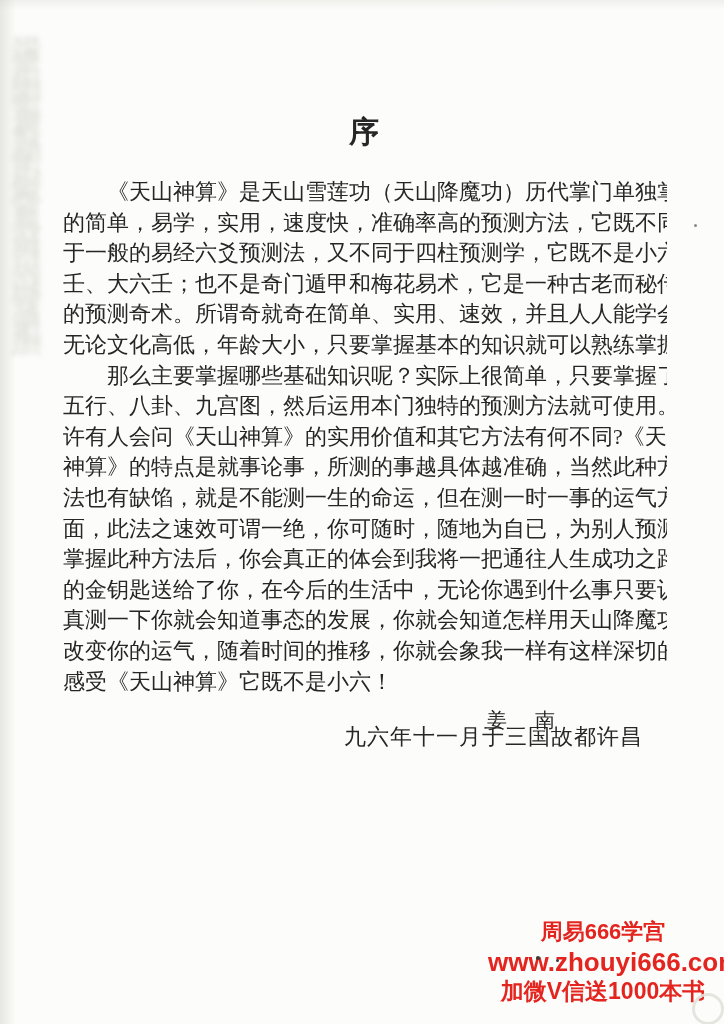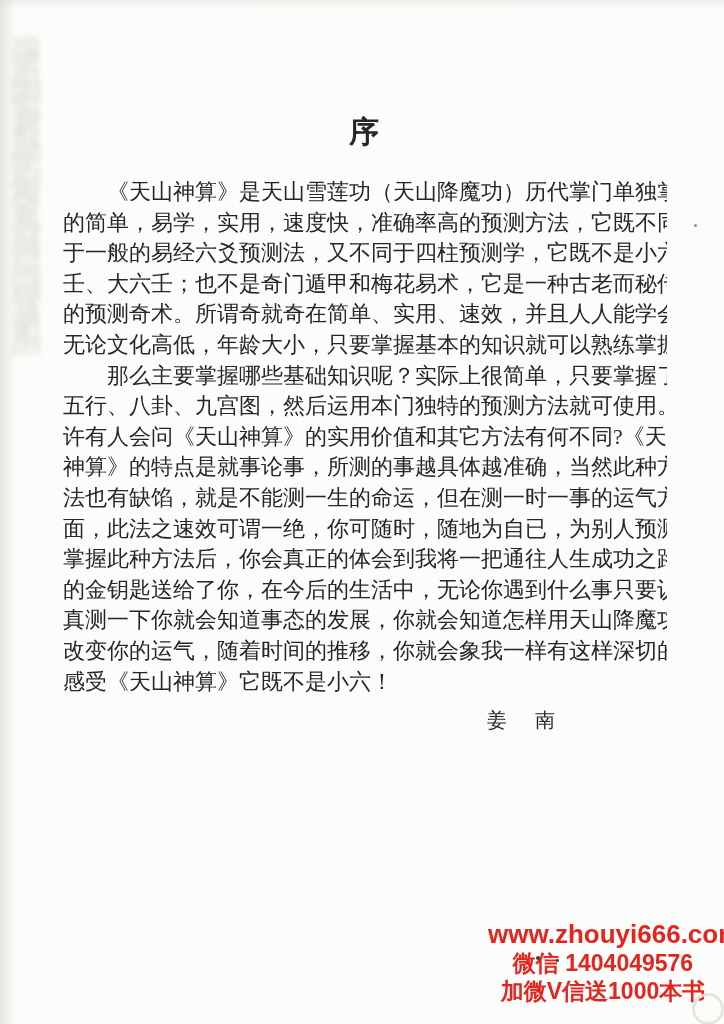--- a/index.html
+++ b/index.html
@@ -166,24 +166,25 @@
     <div class="body-line">法也有缺馅，就是不能测一生的命运，但在测一时一事的运气方</div>
     <div class="body-line">面，此法之速效可谓一绝，你可随时，随地为自已，为别人预测；</div>
     <div class="body-line">掌握此种方法后，你会真正的体会到我将一把通往人生成功之路</div>
     <div class="body-line">的金钥匙送给了你，在今后的生活中，无论你遇到什么事只要认</div>
     <div class="body-line">真测一下你就会知道事态的发展，你就会知道怎样用天山降魔功</div>
     <div class="body-line">改变你的运气，随着时间的推移，你就会象我一样有这样深切的</div>
     <div class="body-line last-of-paragraph">感受《天山神算》它既不是小六！</div>
   </div>
 
   <div class="signature">姜　南</div>
+  <div class="dateline">九六年十一月于三国故都许昌</div>
 
   <div class="watermark" style="color: rgb(227, 36, 31);">
+    <div class="wm-site">周易666学宫</div>
     <div class="wm-url">www.zhouyi666.com</div>
-    <div class="wm-wechat">微信 1404049576</div>
     <div class="wm-promo">加微V信送1000本书</div>
   </div>
 
   <div class="stamp-ring"></div>
   <div class="speckle s1"></div>
   <div class="speckle s2"></div>
   <div class="speckle s3"></div>
 
 </div>
 

